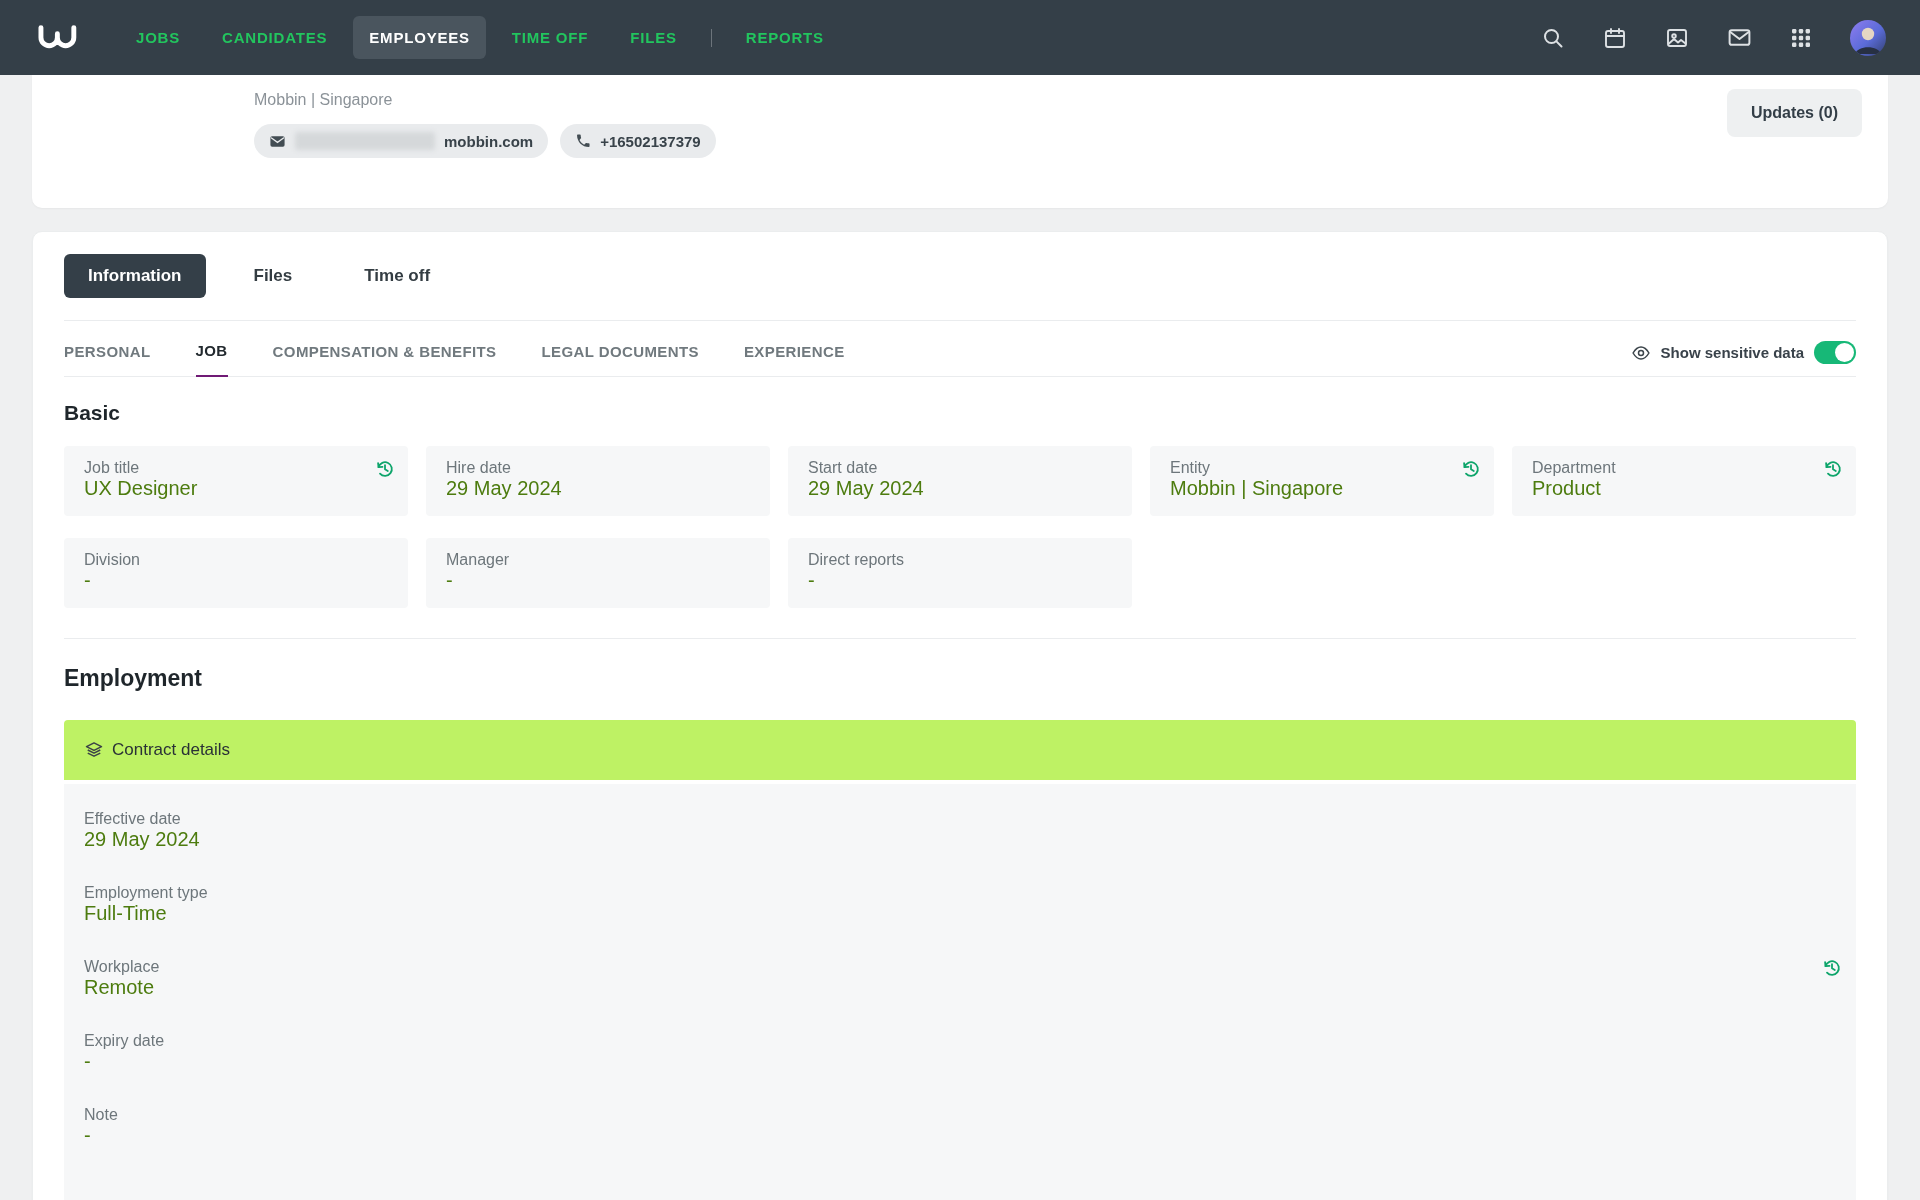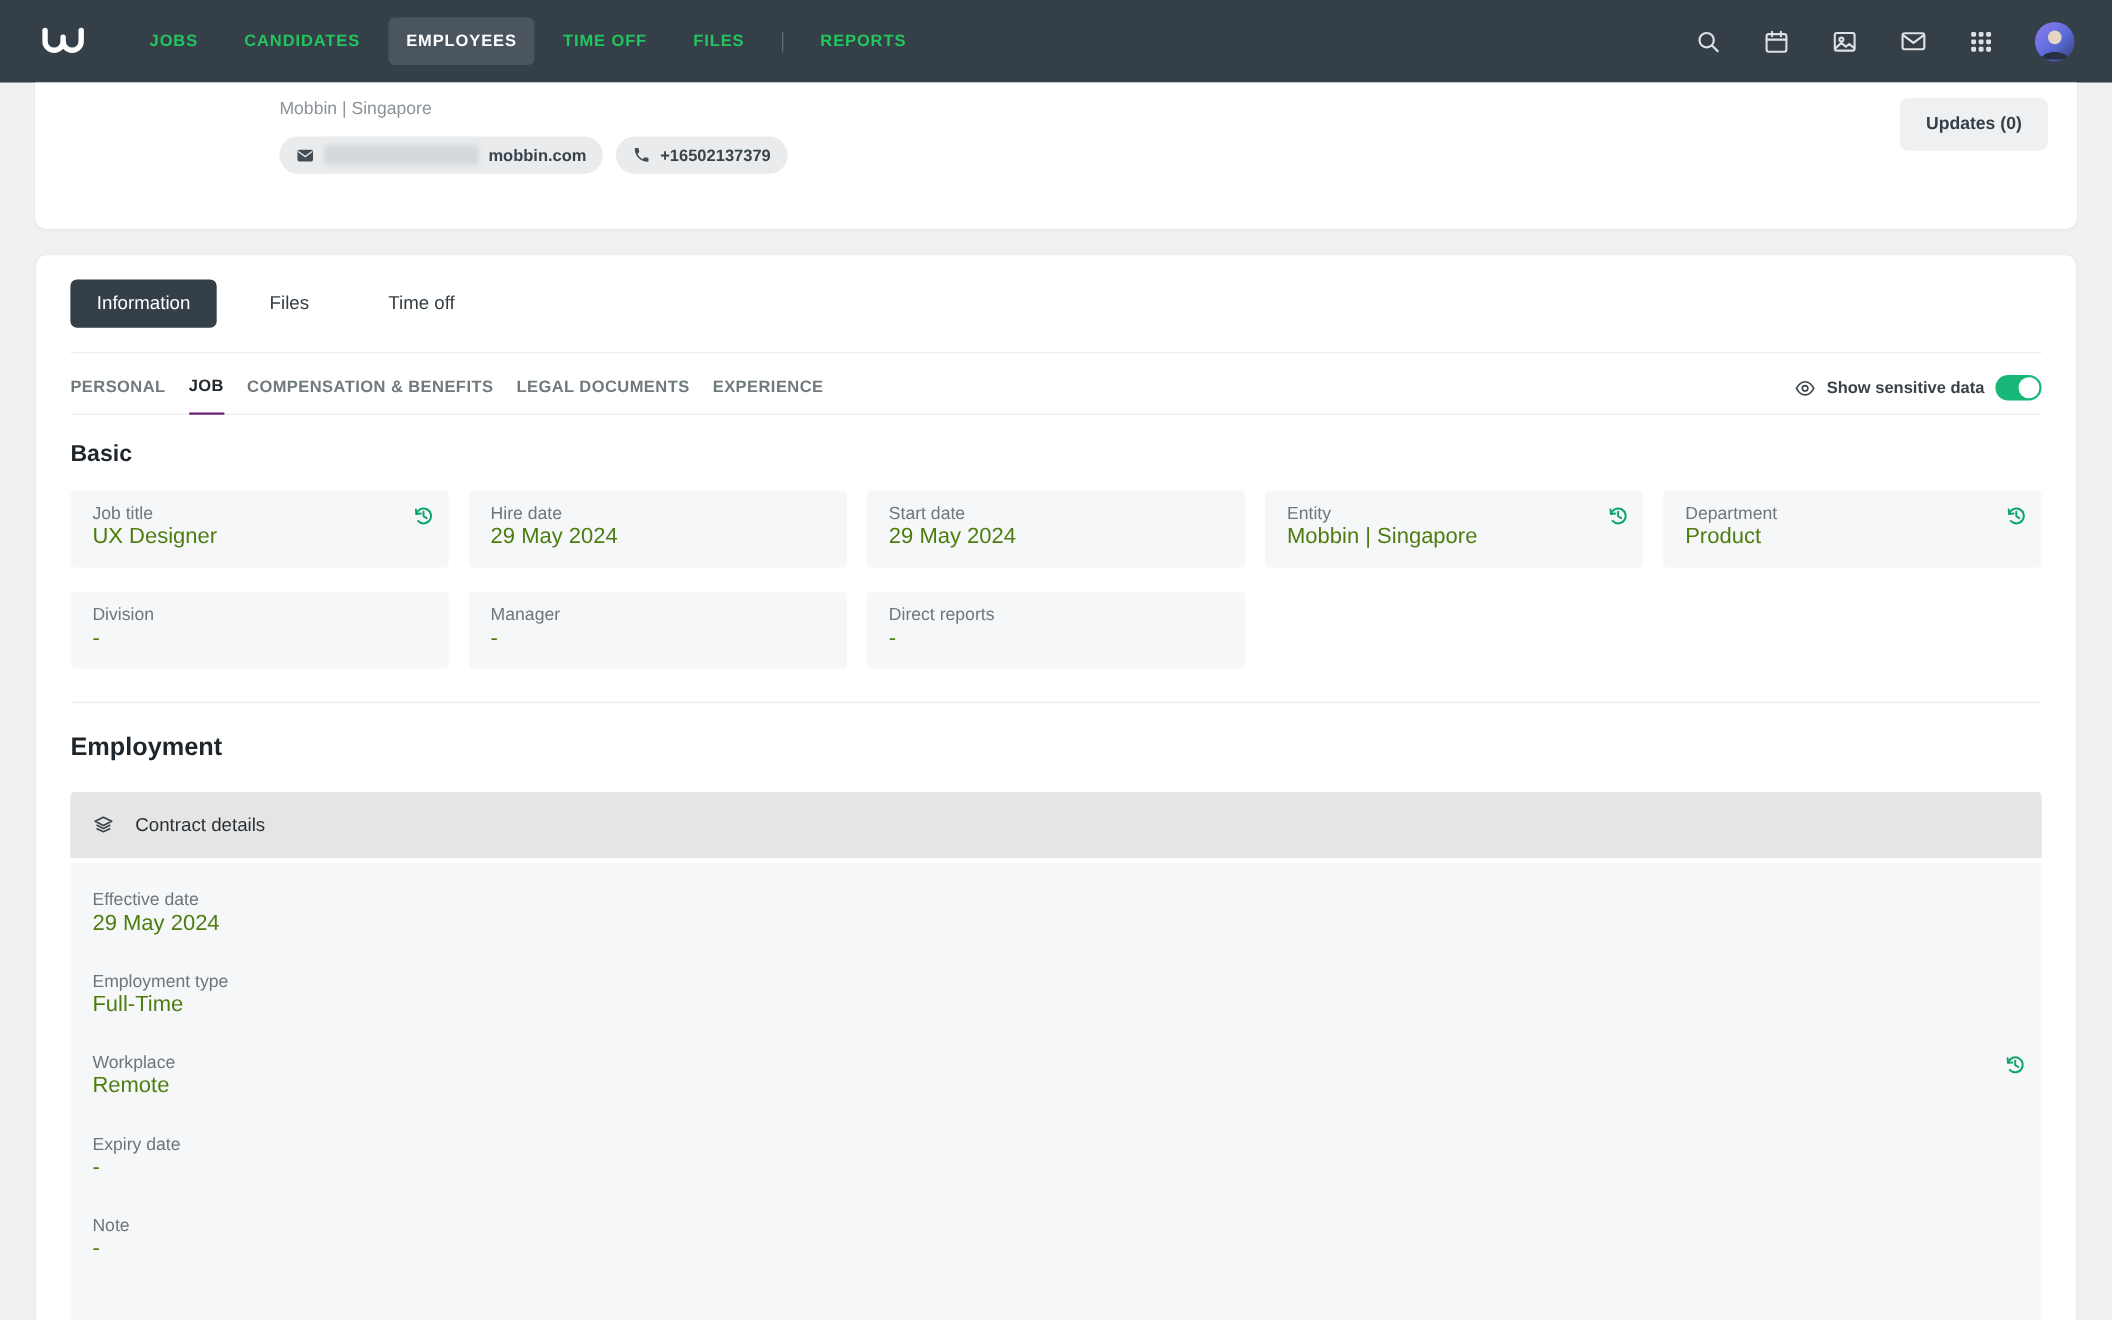--- a/index.html
+++ b/index.html
@@ -31,46 +31,46 @@
   .redacted { width:140px; height:18px; background:#d5d8da; border-radius:3px; filter:blur(2.5px); }
   .updates-btn { position:absolute; top:14px; right:26px; height:48px; padding:0 24px;
                  background:#eef0f1; border:none; border-radius:8px; font-family:inherit;
                  font-size:16px; font-weight:700; color:#333e47; cursor:pointer; }
 
   
   .main-card { margin:23px 32px 0; background:#ffffff; border:1px solid #ebedee; border-radius:10px;
                padding:22px 31px 30px; box-shadow:0 1px 2px rgba(0,0,0,.04); }
 
   .tabs-row { display:flex; align-items:center; gap:24px; padding-bottom:22px; border-bottom:1px solid #eaecee; }
-  .tab { font-size:17px; font-weight:400; color:#333c42; padding:12px 24px; border-radius:6px; cursor:pointer; }
+  .tab { font-size:17px; font-weight:700; color:#333c42; padding:12px 24px; border-radius:6px; cursor:pointer; }
   .tab.active { background:#343f48; color:#ffffff; }
 
-  .subtabs-row { display:flex; align-items:flex-end; gap:21px; margin-top:20px;
+  .subtabs-row { display:flex; align-items:flex-end; gap:45px; margin-top:20px;
                  border-bottom:1px solid #eaecee; position:relative; }
   .subtab { font-size:15px; font-weight:600; letter-spacing:.4px; color:#70797e;
             padding-bottom:16px; cursor:pointer; white-space:nowrap; }
   .subtab.active { color:#22292e; border-bottom:2px solid #701a75; margin-bottom:-1px; }
   .sensitive-group { margin-left:auto; display:flex; align-items:center; gap:10px; padding-bottom:12px; }
   .sensitive-label { font-size:15px; font-weight:600; color:#39424a; }
   .toggle { width:42px; height:23px; border-radius:12px; background:#17b877; position:relative; cursor:pointer; }
   .toggle .knob { position:absolute; top:2px; right:2px; width:19px; height:19px; border-radius:50%; background:#ffffff; }
 
   .section-title { font-size:21px; font-weight:700; color:#1f262b; margin-top:24px; }
   .section-title.lg { font-size:23px; margin-top:26px; }
 
   .field-grid { display:grid; grid-template-columns:repeat(5,1fr); column-gap:18px; row-gap:22px; margin-top:21px; }
   .field { position:relative; background:#f6f7f8; border-radius:4px; height:70px; padding:13px 18px 0 20px; }
   .field-label { font-size:16px; color:#6d767b; }
   .field-value { font-size:20px; color:#4d7c0f; margin-top:0; }
   .hist { position:absolute; top:13px; right:13px; width:20px; height:20px; cursor:pointer; }
 
   .divider { height:1px; background:#eaecee; margin-top:30px; }
 
-  .contract-bar { margin-top:28px; height:60px; background:#e5e5e5; border-radius:4px 4px 0 0;
-                  display:flex; align-items:center; gap:19px; padding:0 20px; }
+  .contract-bar { margin-top:28px; height:60px; background:#bef264; border-radius:4px 4px 0 0;
+                  display:flex; align-items:center; gap:8px; padding:0 20px; }
   .contract-title { font-size:17px; font-weight:500; color:#2a3136; }
   .contract-block { margin-top:4px; background:#f6f7f8; border-radius:0 0 4px 4px; padding:26px 0 28px; position:relative; }
   .emp-grid { display:grid; grid-template-columns:repeat(1,1fr); column-gap:18px; row-gap:16px;gap:33px; }
   .emp-cell { position:relative; padding:0 18px 0 20px; }
 
   .single-field { width:587px; margin-top:34px; }
 </style>
 </head>
 <body>
 

